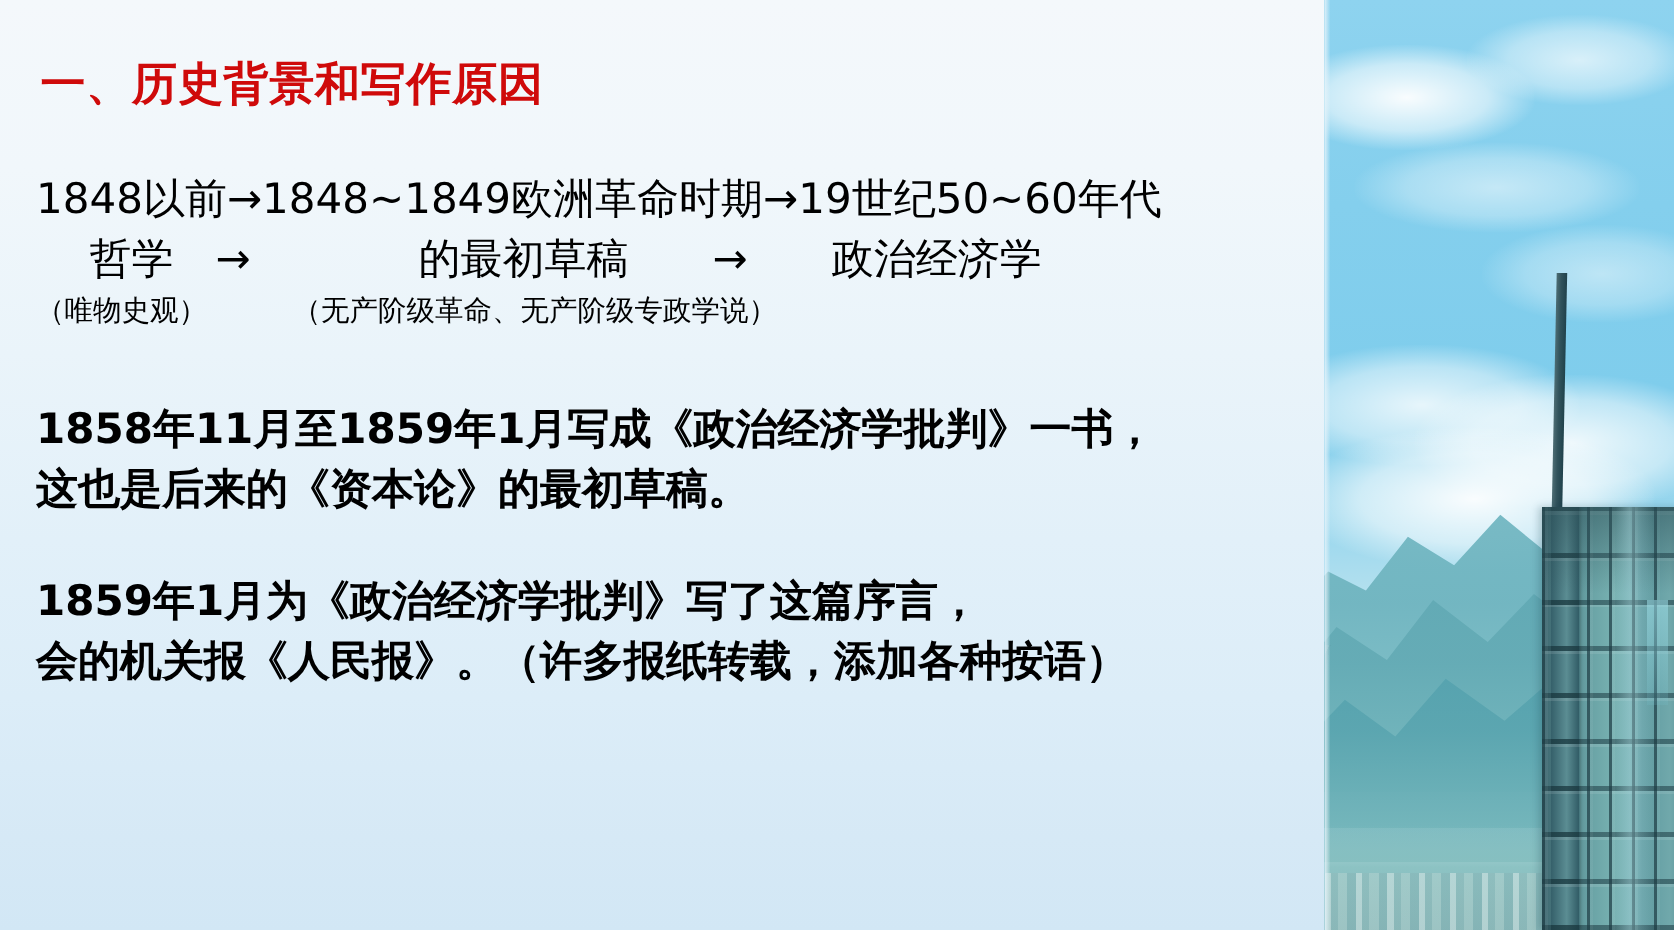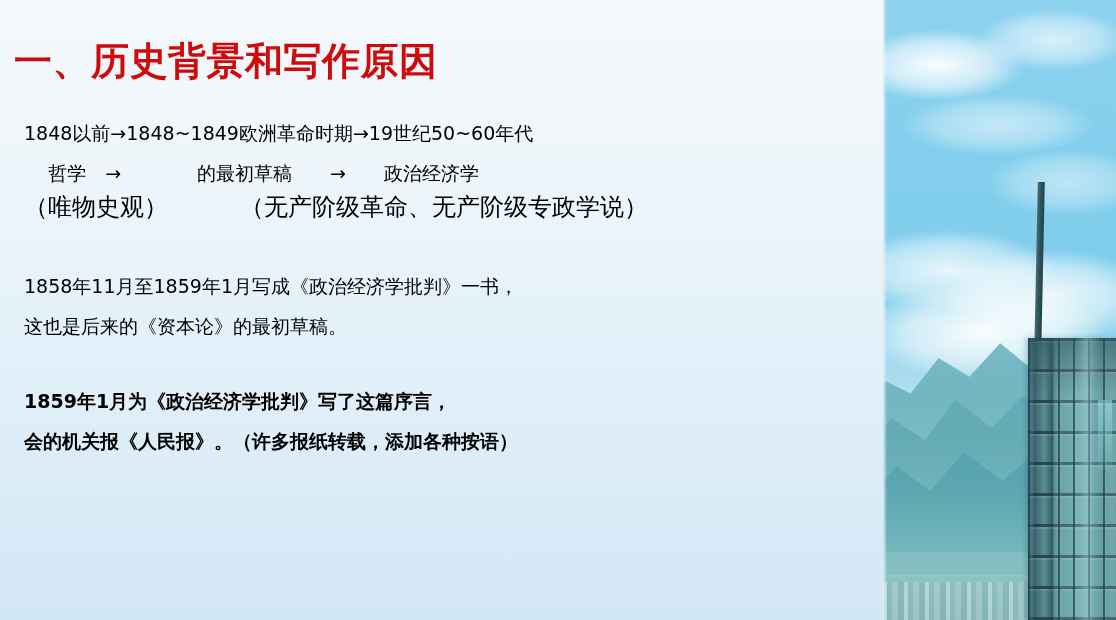--- a/index.html
+++ b/index.html
@@ -221,46 +221,46 @@
   #content {
     position: absolute;
     left: 0; top: 0;
     width: 883px;
     height: 620px;
     padding: 0;
   }
 
   #title {
     position: absolute;
-    left: 14px;
+    left: 27px;
     top: 36px;
-    font-size: 38px;
+    font-size: 30px;
     font-weight: bold;
     color: #cf0a0a;
     letter-spacing: 0.5px;
     white-space: nowrap;
     text-align: center;
   }
 
   .block { position: absolute; left: 24px; }
 
   .line {
-    font-size: 19px;
+    font-size: 28px;
     color: #000000;
     line-height: 40px;
     white-space: pre;
     letter-spacing: 0px;
   }
   .line.small {
-    font-size: 24px;
+    font-size: 19px;
     line-height: 28px;
   }
 
   #blk1 { top: 113px; }
-  #blk2 { top: 266px; }
+  #blk2 { top: 266px; font-weight: bold; }
   #blk3 { top: 381px; font-weight: bold; }
 </style>
 </head>
 <body>
 
 <div id="slide">
 
   <div id="photo">
     <div class="sky"></div>
 

